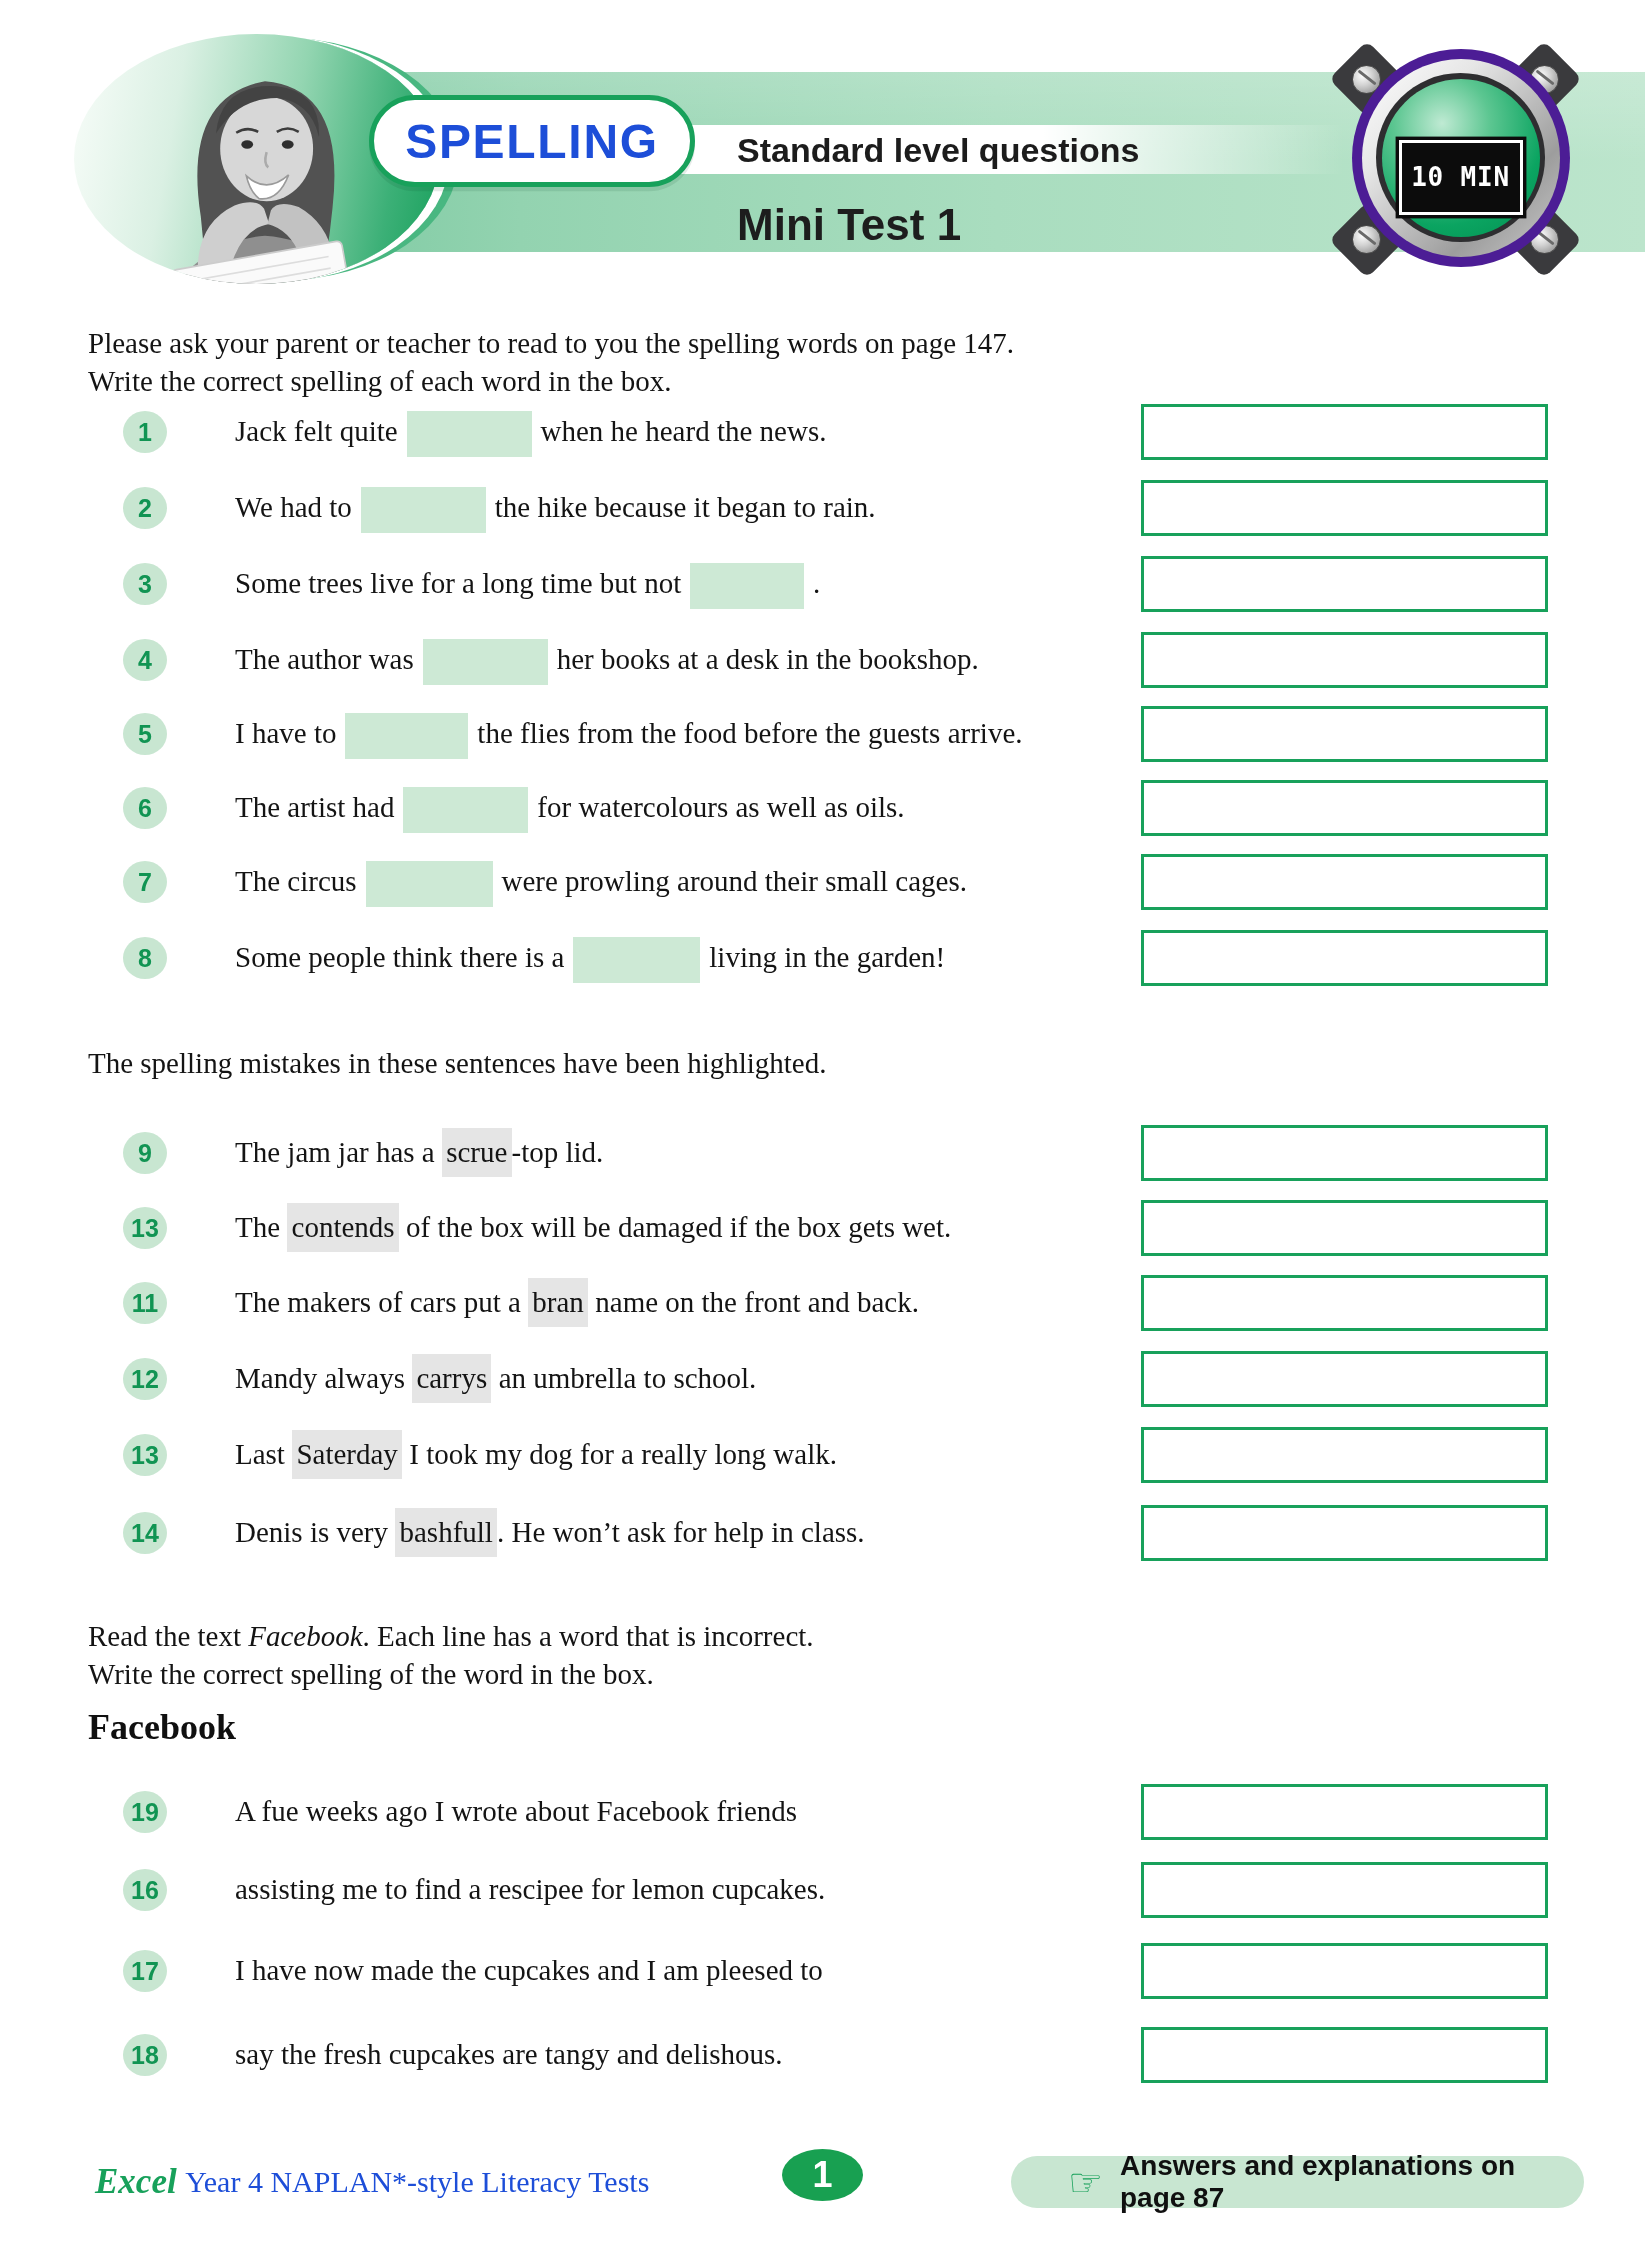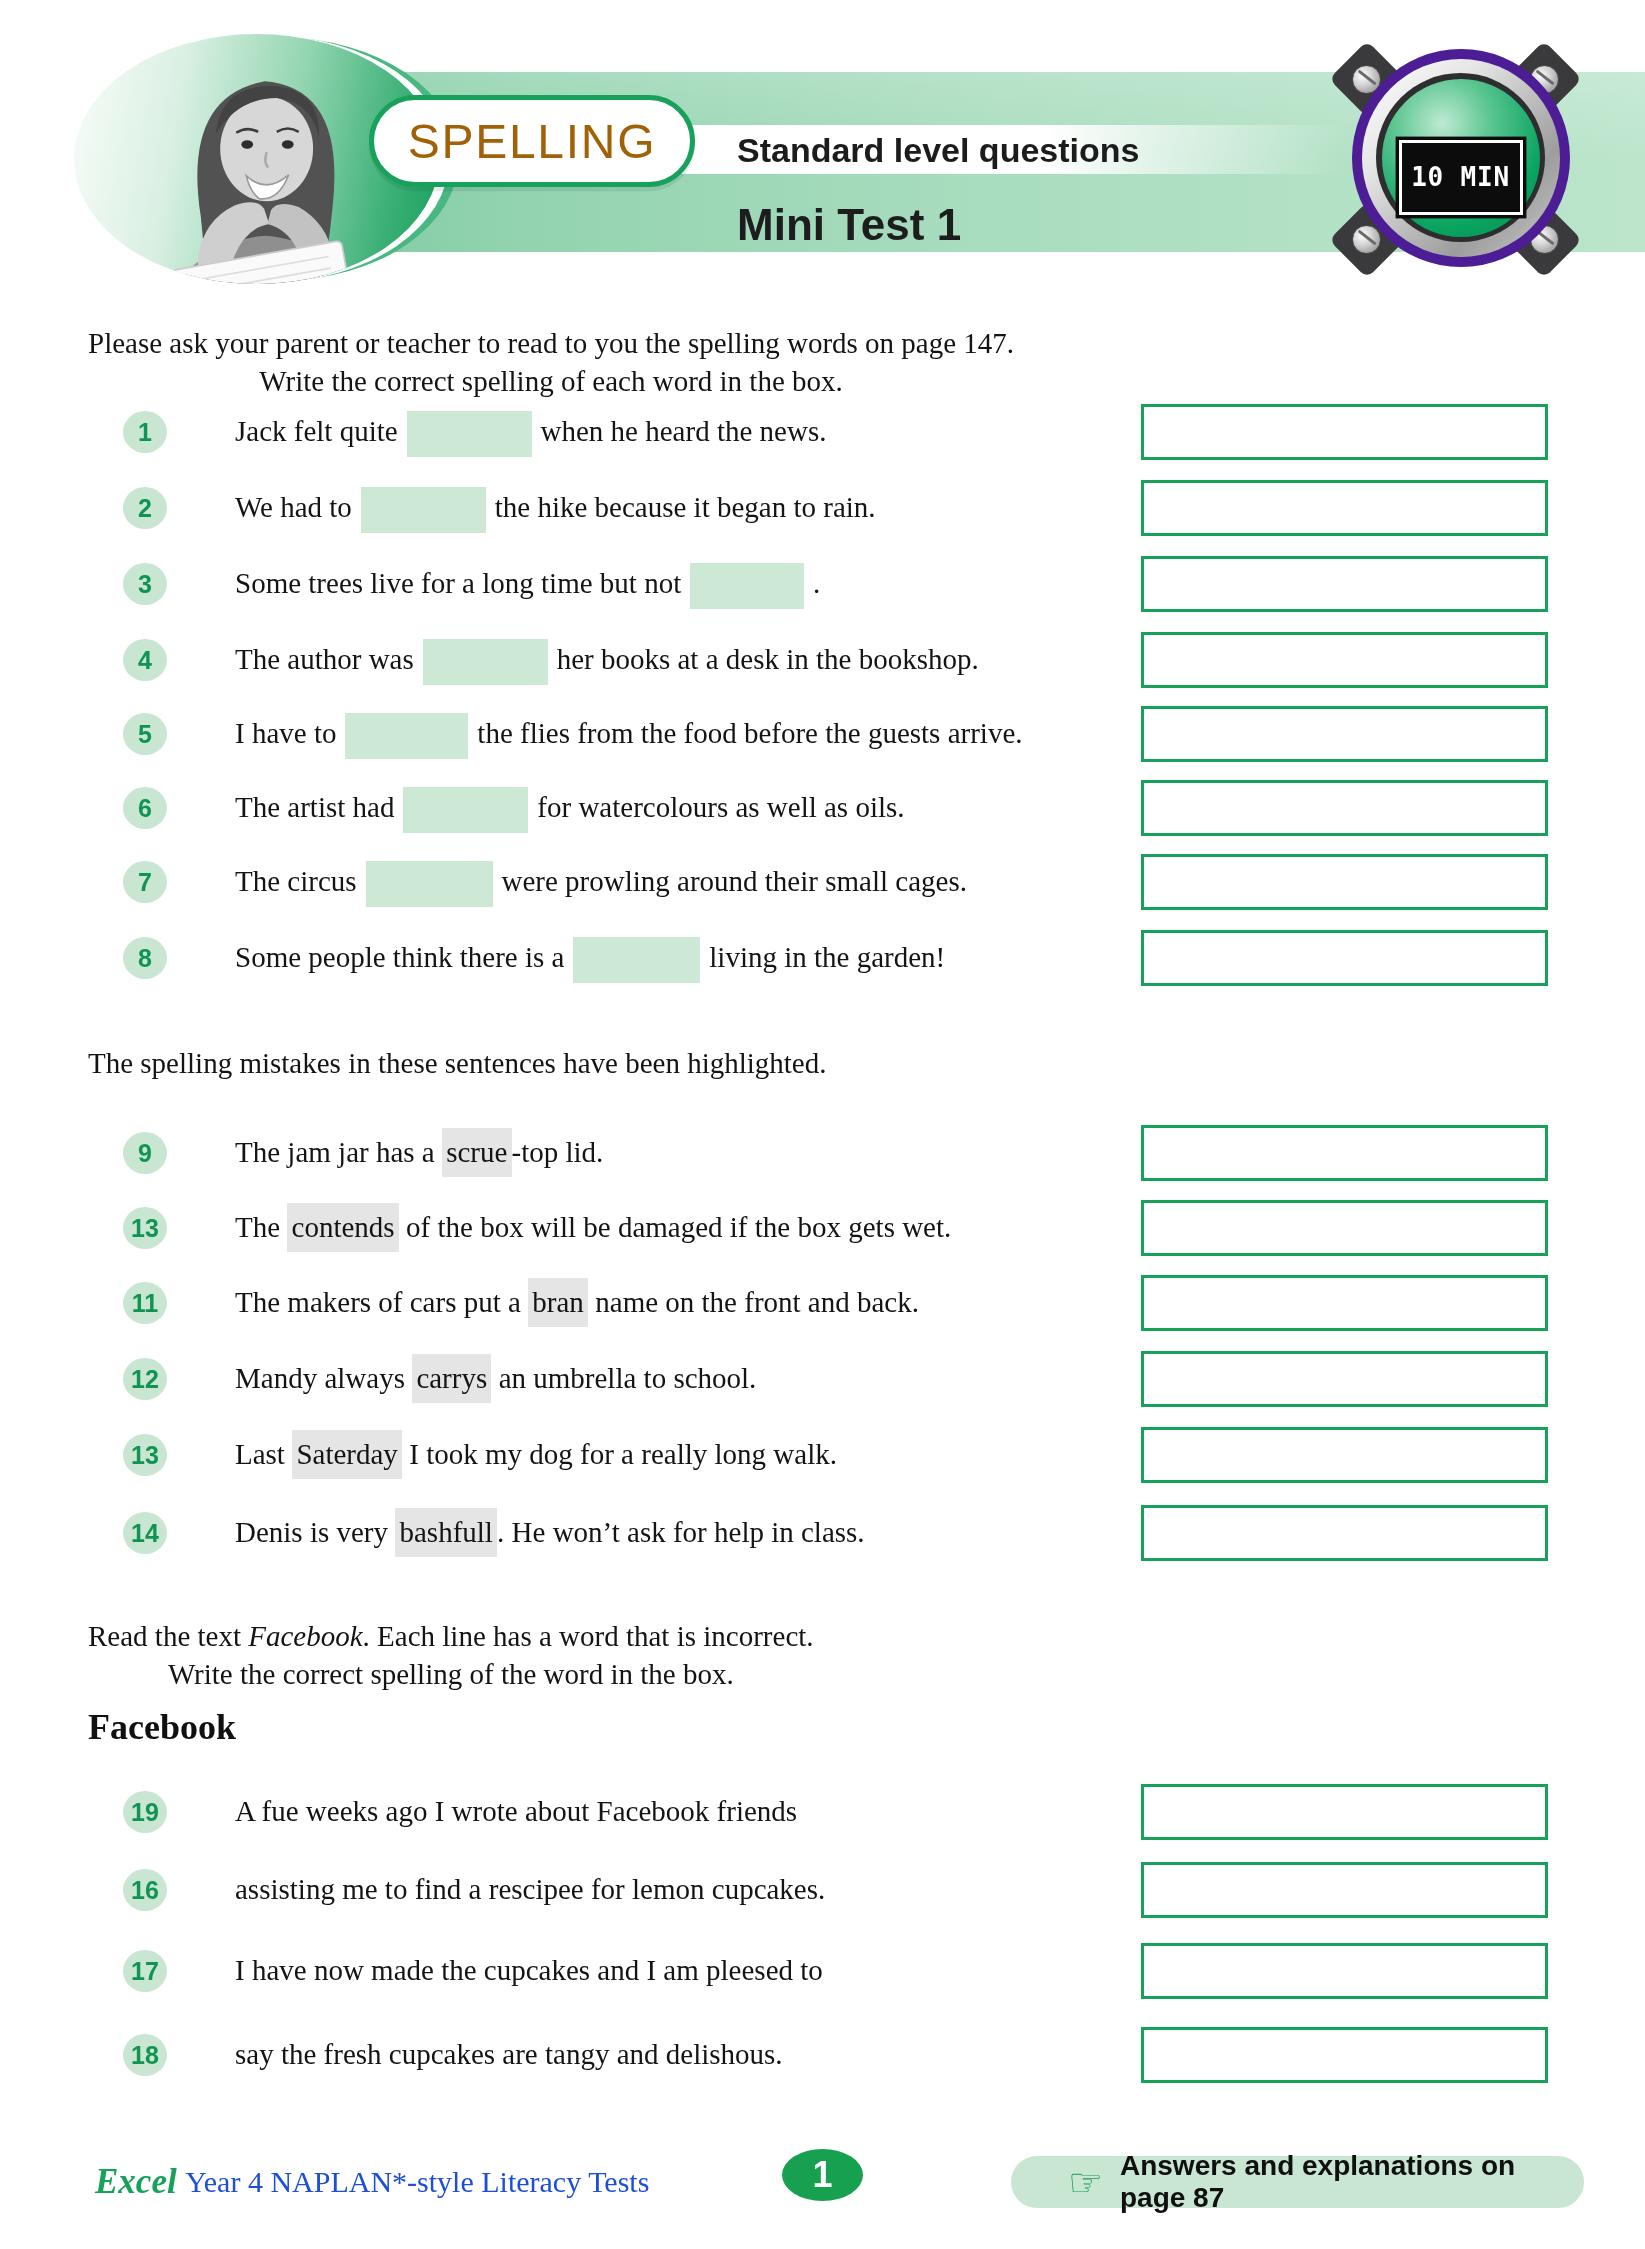--- a/index.html
+++ b/index.html
@@ -29,22 +29,22 @@
     box-shadow: 12px 0 0 -1.7px #ffffff, 23px 0 0 -3.4px #49b781;
   }
   .girl-ellipse svg { position:absolute; left:0; top:5px; }
   .spelling-pill {
     position:absolute; left:369px; top:95px; width:316px; height:82px;
     background:#ffffff; border:5px solid #18a15b; border-radius:46px;
     display:flex; align-items:center; justify-content:center; z-index:4;
     box-shadow:0 4.2px 0 rgba(0,60,30,0.10);
   }
   .spelling-pill span {
-    font-family:"Liberation Sans",sans-serif; font-weight:normal; font-size:48px;
-    color:#a16207; letter-spacing:1.7px;
+    font-family:"Liberation Sans",sans-serif; font-weight:bold; font-size:48px;
+    color:#1d4ed8; letter-spacing:1.7px;
   }
   .level-label {
     position:absolute; left:737px; top:127px; height:47px; line-height:47px;
     font-family:"Liberation Sans",sans-serif; font-weight:bold; font-size:34px;
     color:#1c1c1c; z-index:4;
   }
   .test-title {
     position:absolute; left:737px; top:200px;
     font-family:"Liberation Sans",sans-serif; font-weight:bold; font-size:44px;
     color:#1d1d1d; z-index:4;
@@ -74,21 +74,21 @@
     position:absolute; left:50%; top:91px; transform:translateX(-50%);
     width:118px; height:69px; background:#0c0c0c; border:3.4px solid #ffffff;
     box-shadow:0 0 0 3.4px #0c0c0c; display:flex; align-items:center; justify-content:center;
   }
   .sw-lcd span {
     font-family:"DejaVu Sans Mono",monospace; font-weight:bold; font-size:26px;
     color:#ffffff; letter-spacing:0.8px; white-space:nowrap;
   }
 
   
-  .instr { position:absolute; left:88px; font-size:29px; color:#141414; z-index:1;text-align:center; }
+  .instr { position:absolute; left:88px; font-size:29px; color:#141414; z-index:1; }
   .instr-line { display:block; line-height:38px; white-space:nowrap; }
   .instr .i { font-style:italic; }
 
   .q-row { position:absolute; left:0; width:100%; height:59px; }
   .q-circle {
     position:absolute; left:123px; top:9.3px; width:44px; height:42px; border-radius:50%;
     background:#c8e6d1; color:#119453; text-align:center; line-height:42px;
     font-family:"Liberation Sans",sans-serif; font-weight:bold; font-size:25px;
   }
   .q-text {

